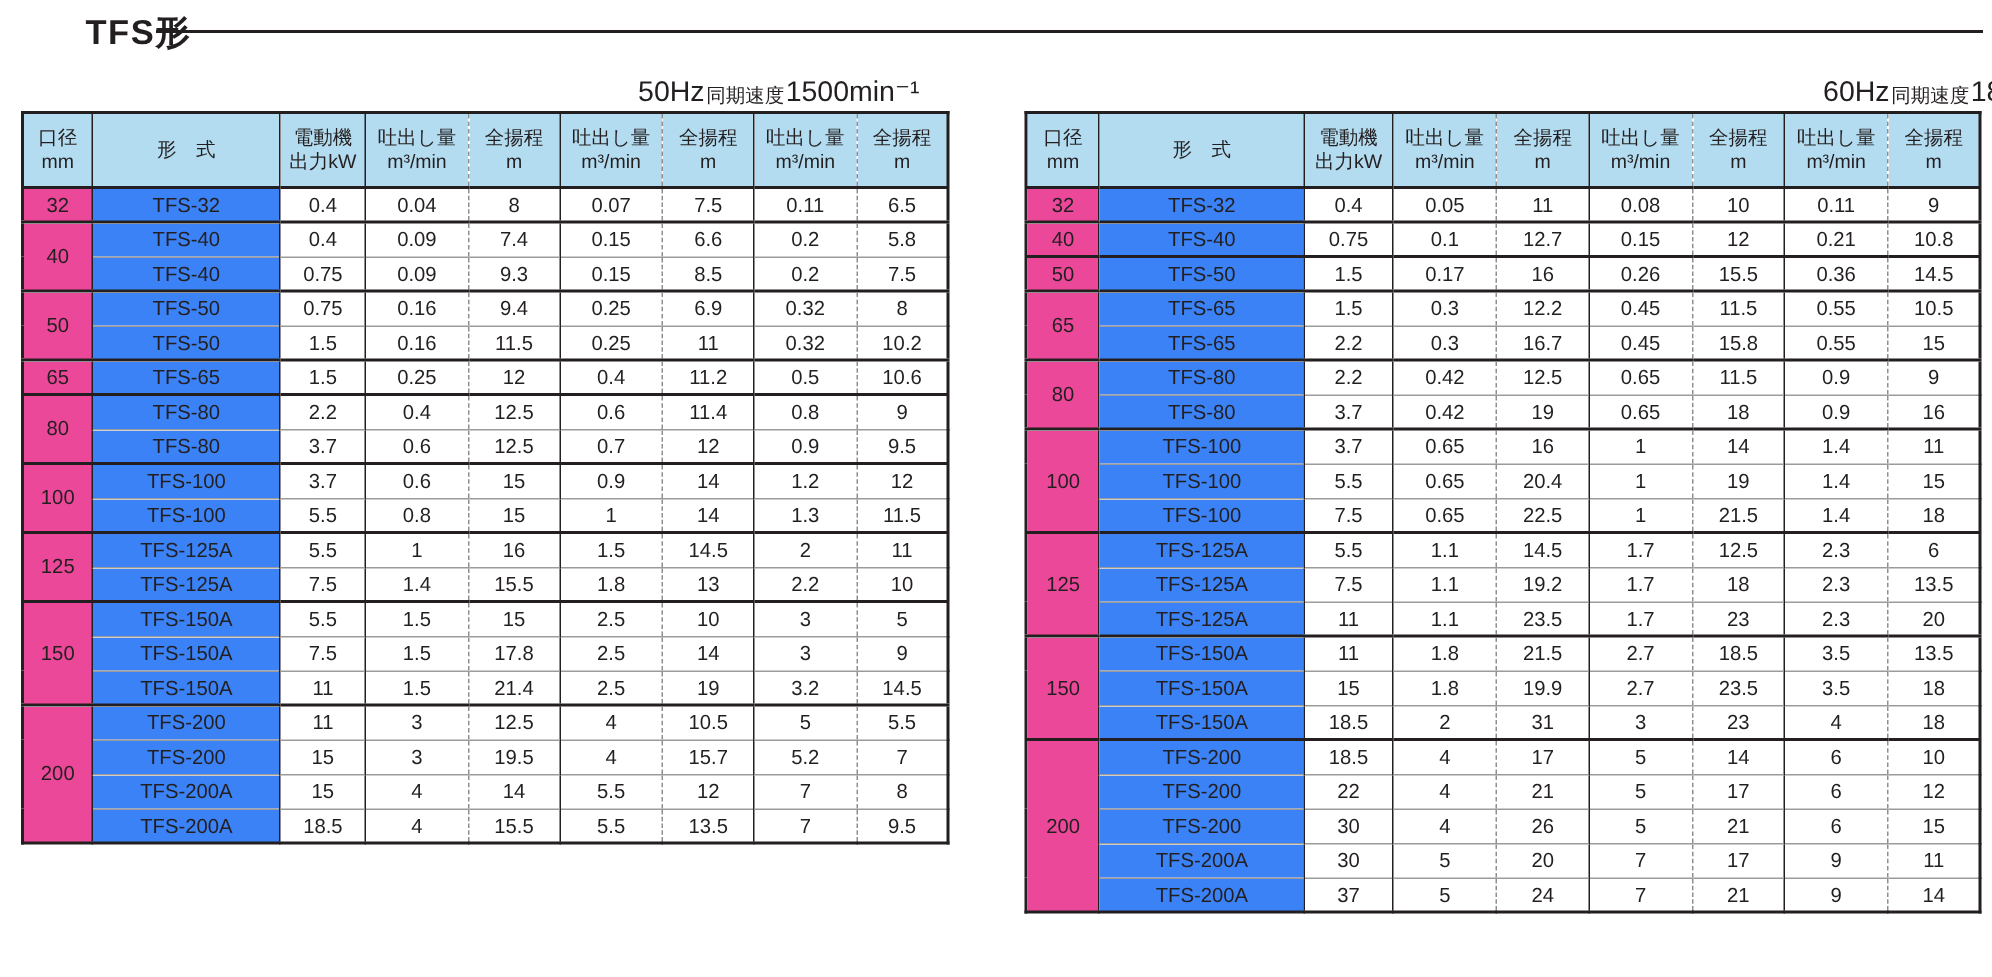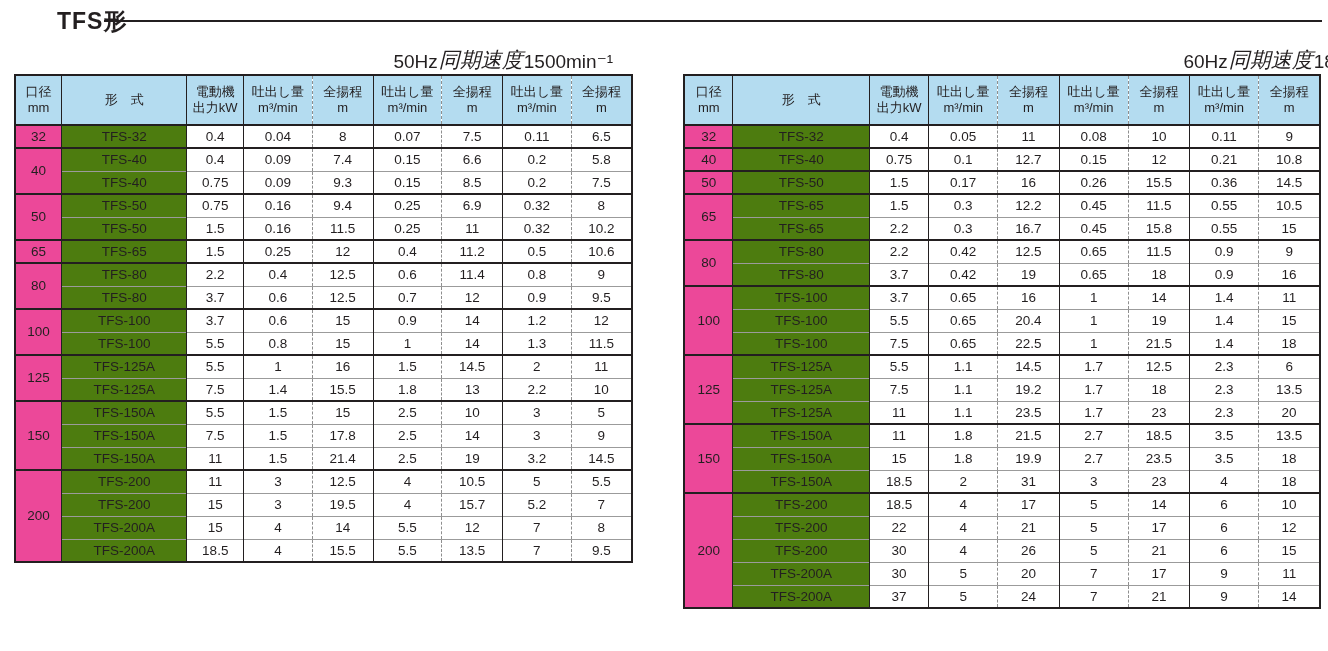--- a/index.html
+++ b/index.html
@@ -26,21 +26,21 @@
   
   .tbl-wrap { position:absolute; top:42px; }
   .tbl-wrap.left  { left:14px;  width:619px; }
   .tbl-wrap.right { left:683px; width:740px; }
 
   .tbl-heading {
     height:32px; display:flex; align-items:flex-end; justify-content:flex-end;
     padding-right:20px; padding-bottom:3px; white-space:nowrap;text-align:right;
   }
   .tbl-heading .h-big   { font-size:19px; line-height:1; }
-  .tbl-heading .h-small { font-size:21px; line-height:1; padding:0 1px 1px 1px;font-style:italic; }
+  .tbl-heading .h-small { font-size:13px; line-height:1; padding:0 1px 1px 1px; }
 
   table.spec {
     border-collapse:collapse; table-layout:fixed;
     border:2px solid #231f20;
     background:#ffffff;
   }
   .tbl-wrap.left  table.spec { width:619px; }
   .tbl-wrap.right table.spec { width:638px; }
 
   table.spec th, table.spec td {
@@ -54,21 +54,21 @@
     font-weight:normal; font-size:13px; line-height:1.25;
     height:50px; padding:2px 0;
     border-bottom:2px solid #231f20;
   }
 
   
   table.spec tbody td {
     font-size:13.5px; height:23px; line-height:1;
   }
   td.model {
-    background:#4d7c0f;
+    background:#3b82f6;
     text-align:left; 
     font-size:14px;
   }
   td.bore { background:#ec4899; font-size:14px; }
 
   
   .c-solid { border-left:1px solid #231f20; }
   .c-dash  { border-left:1px dashed #8f8f8f; }
 
   

